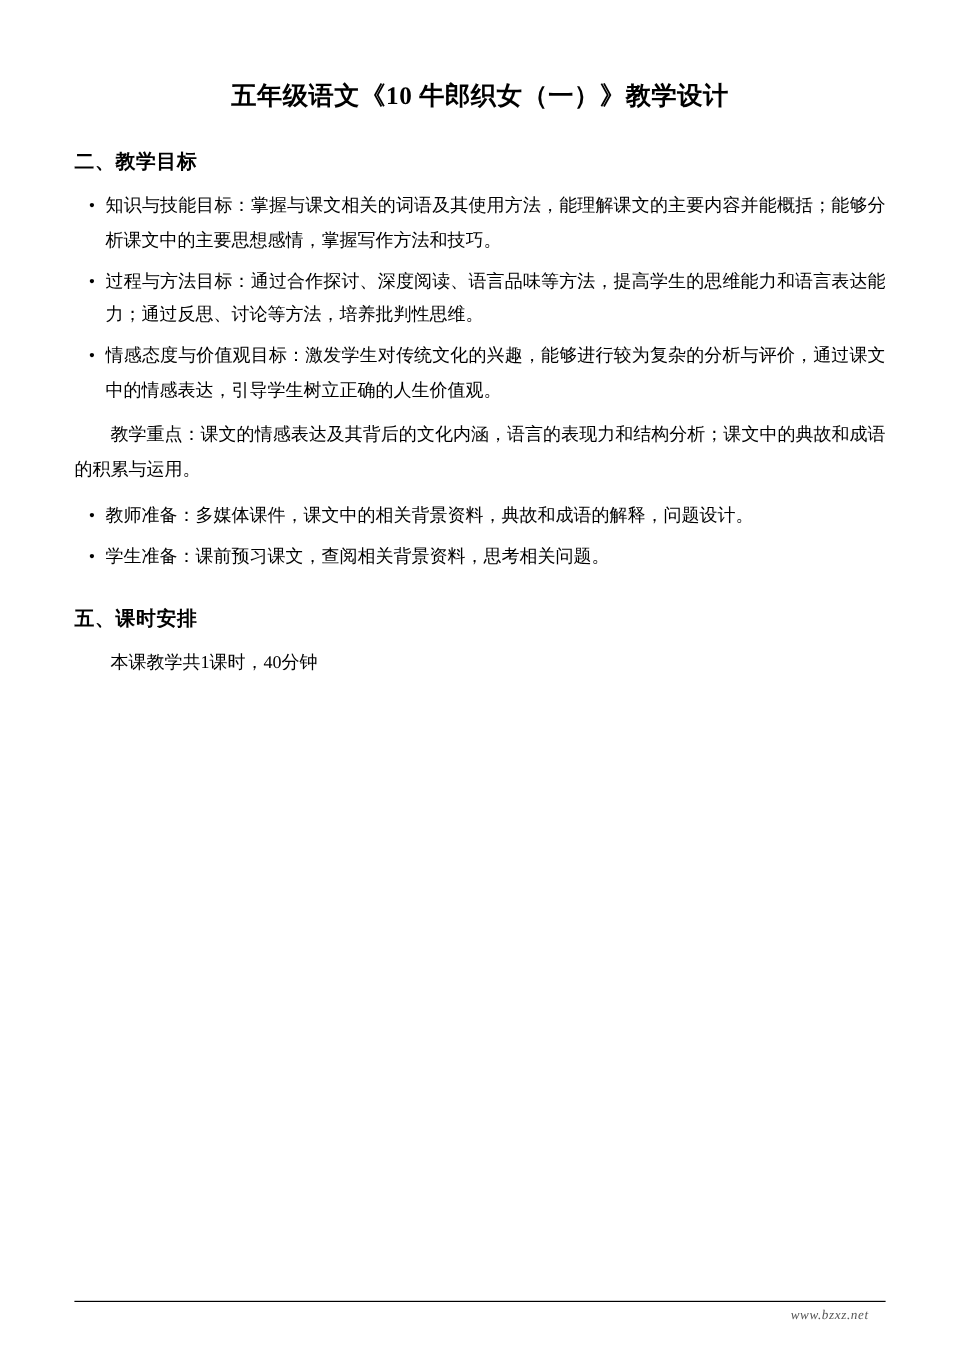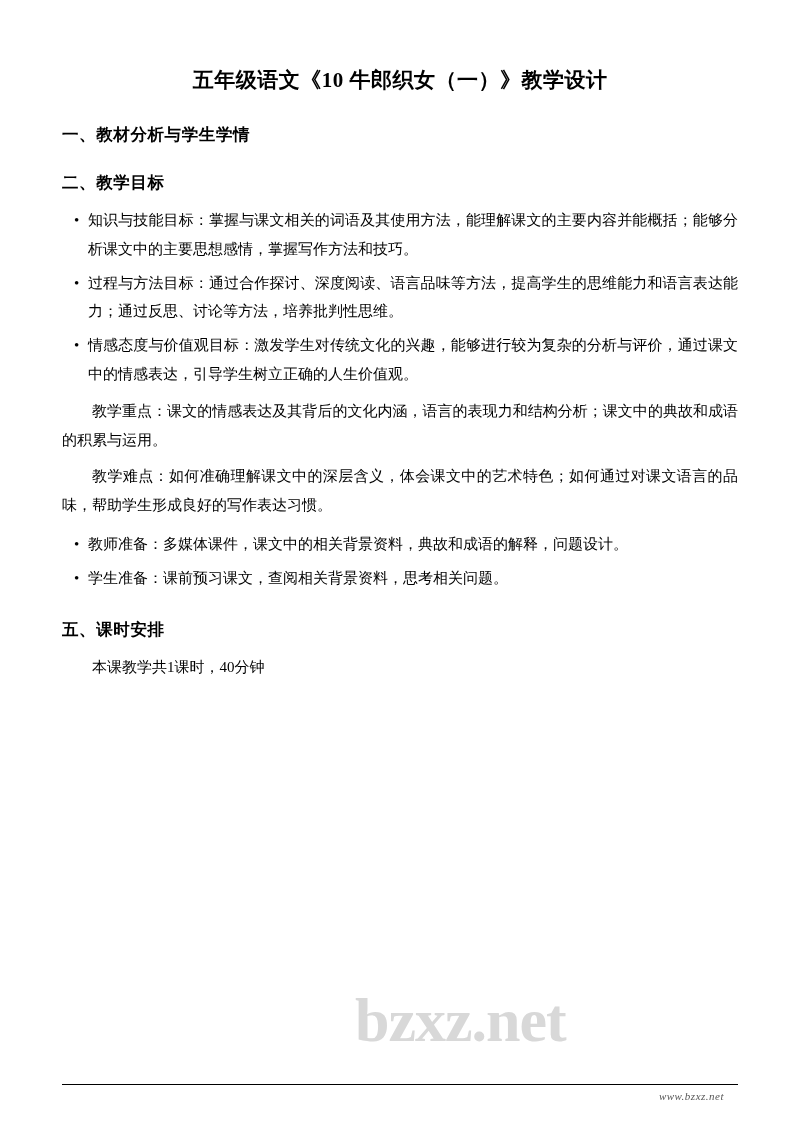--- a/index.html
+++ b/index.html
@@ -99,39 +99,36 @@
     letter-spacing: 0.5px;
   }
 </style>
 </head>
 <body>
 
 <div class="page">
 
   <h1 class="doc-title">五年级语文《10 牛郎织女（一）》教学设计</h1>
 
-  <h2 class="section-heading">一、教材分析与学生学情</h2>
 
   <h2 class="section-heading">二、教学目标</h2>
   <ul class="bullet-list">
     <li>知识与技能目标：掌握与课文相关的词语及其使用方法，能理解课文的主要内容并能概括；能够分析课文中的主要思想感情，掌握写作方法和技巧。</li>
     <li>过程与方法目标：通过合作探讨、深度阅读、语言品味等方法，提高学生的思维能力和语言表达能力；通过反思、讨论等方法，培养批判性思维。</li>
     <li>情感态度与价值观目标：激发学生对传统文化的兴趣，能够进行较为复杂的分析与评价，通过课文中的情感表达，引导学生树立正确的人生价值观。</li>
   </ul>
 
   <div class="plain-block">
     <p class="body-para">教学重点：课文的情感表达及其背后的文化内涵，语言的表现力和结构分析；课文中的典故和成语的积累与运用。</p>
-    <p class="body-para">教学难点：如何准确理解课文中的深层含义，体会课文中的艺术特色；如何通过对课文语言的品味，帮助学生形成良好的写作表达习惯。</p>
   </div>
 
   <ul class="bullet-list">
     <li>教师准备：多媒体课件，课文中的相关背景资料，典故和成语的解释，问题设计。</li>
     <li>学生准备：课前预习课文，查阅相关背景资料，思考相关问题。</li>
   </ul>
 
   <h2 class="section-heading">五、课时安排</h2>
   <p class="body-para">本课教学共1课时，40分钟</p>
 
-  <div class="watermark">bzxz.net</div>
   <div class="footer-rule"></div>
   <div class="footer-url">www.bzxz.net</div>
 
 </div>
 
 </body></html>

